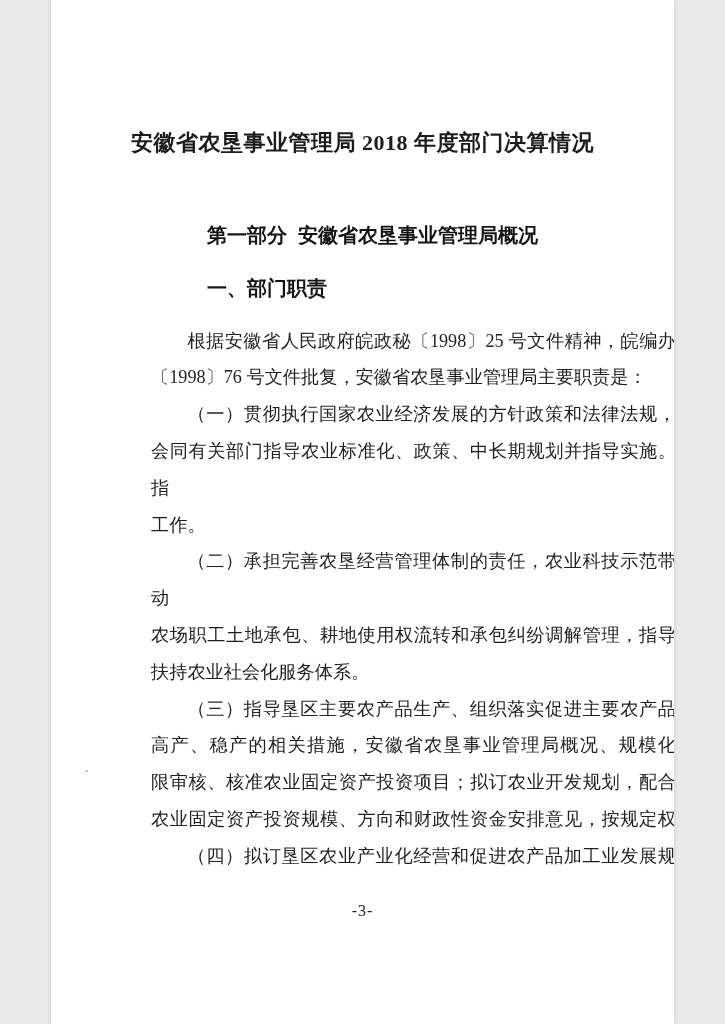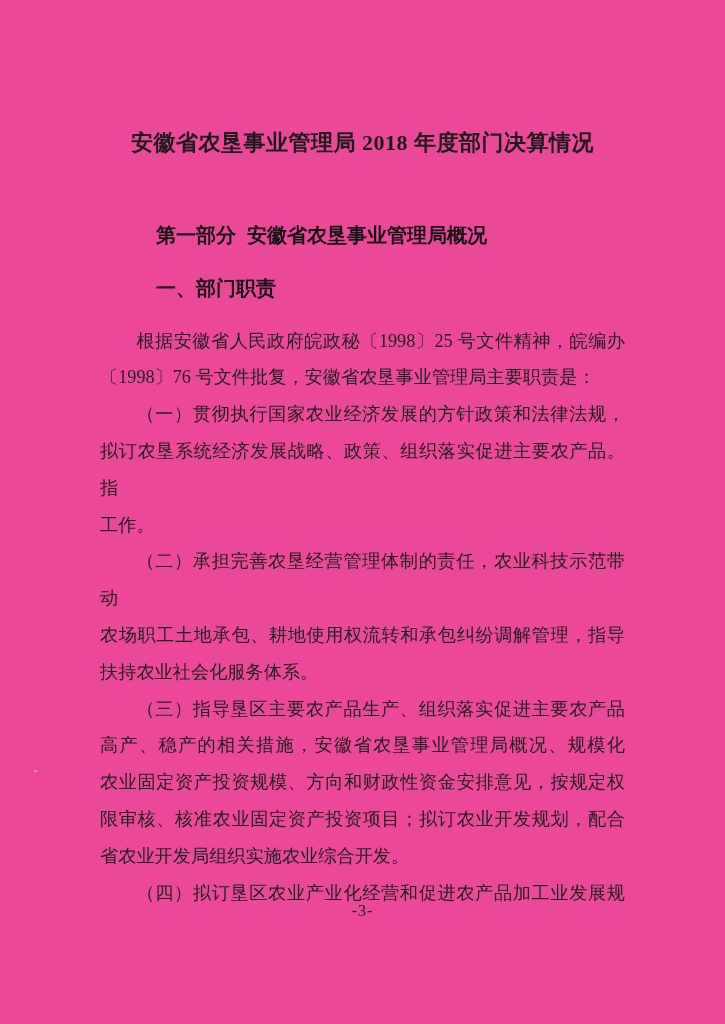--- a/index.html
+++ b/index.html
@@ -2,24 +2,24 @@
 <html lang="zh"><head>
 <meta charset="utf-8">
 <style>
   html, body {
     margin: 0;
     padding: 0;
     background: #e9e9e9;
   }
   .page {
     position: relative;
-    width: 725px;
+    width: 623px;
     height: 1024px;
     margin: 0 auto;
-    background: #ec4899;
+    background: #ffffff;
     color: #1b1b1b;
     font-family: "Liberation Serif", "DejaVu Serif", serif;
     overflow: hidden;
     box-shadow: 0 0 4px rgba(0,0,0,0.15);
   }
   .doc-title {
     position: absolute;
     top: 128px;
     left: 0;
     width: 100%;
@@ -90,36 +90,35 @@
     <h2 class="part-heading">第一部分  安徽省农垦事业管理局概况</h2>
     <h3 class="sub-heading">一、部门职责</h3>
 
     <div class="para">
       <div class="line first">根据安徽省人民政府皖政秘〔1998〕25 号文件精神，皖编办</div>
       <div class="line last">〔1998〕76 号文件批复，安徽省农垦事业管理局主要职责是：</div>
     </div>
 
     <div class="para">
       <div class="line first">（一）贯彻执行国家农业经济发展的方针政策和法律法规，</div>
-      <div class="line">拟订农垦系统经济发展战略、政策、组织落实促进主要农产品。指</div>
+      <div class="line">会同有关部门指导农业标准化、政策、中长期规划并指导实施。指</div>
       <div class="line last">工作。</div>
     </div>
 
     <div class="para">
       <div class="line first">（二）承担完善农垦经营管理体制的责任，农业科技示范带动</div>
       <div class="line">农场职工土地承包、耕地使用权流转和承包纠纷调解管理，指导</div>
       <div class="line last">扶持农业社会化服务体系。</div>
     </div>
 
     <div class="para">
       <div class="line first">（三）指导垦区主要农产品生产、组织落实促进主要农产品</div>
       <div class="line">高产、稳产的相关措施，安徽省农垦事业管理局概况、规模化</div>
+      <div class="line">限审核、核准农业固定资产投资项目；拟订农业开发规划，配合</div>
       <div class="line">农业固定资产投资规模、方向和财政性资金安排意见，按规定权</div>
-      <div class="line">限审核、核准农业固定资产投资项目；拟订农业开发规划，配合</div>
-      <div class="line last">省农业开发局组织实施农业综合开发。</div>
     </div>
 
     <div class="para">
       <div class="line first">（四）拟订垦区农业产业化经营和促进农产品加工业发展规</div>
     </div>
 
   </div>
 
   <div class="scan-speck"></div>
 

